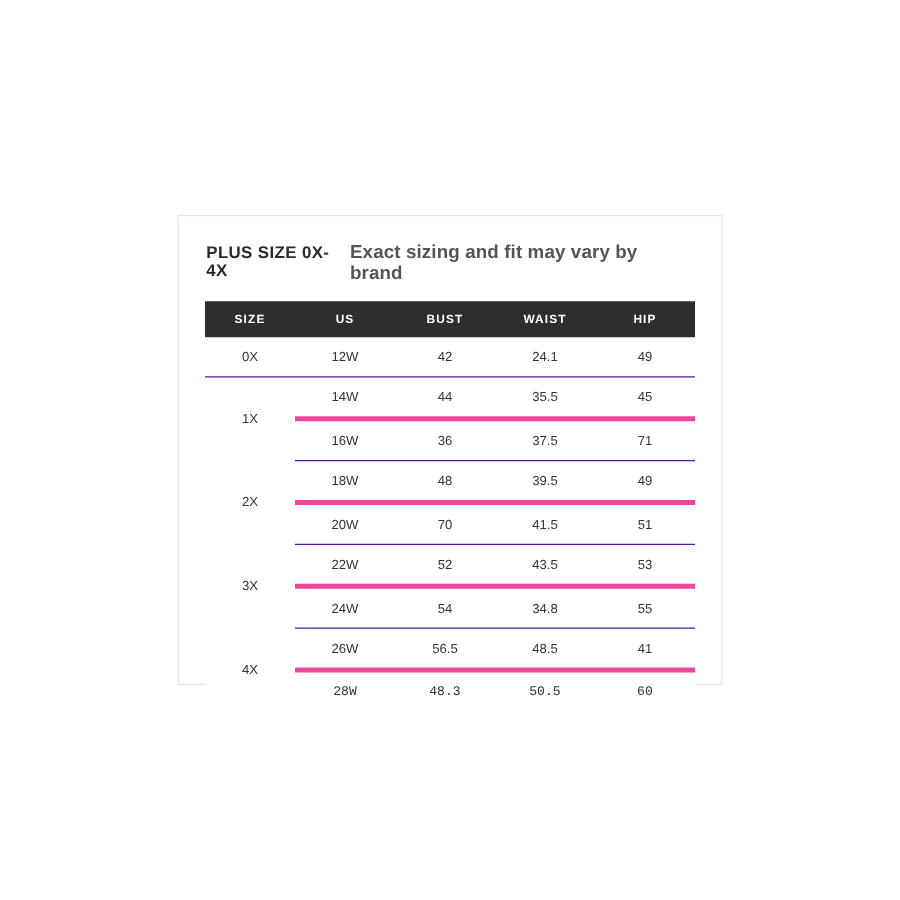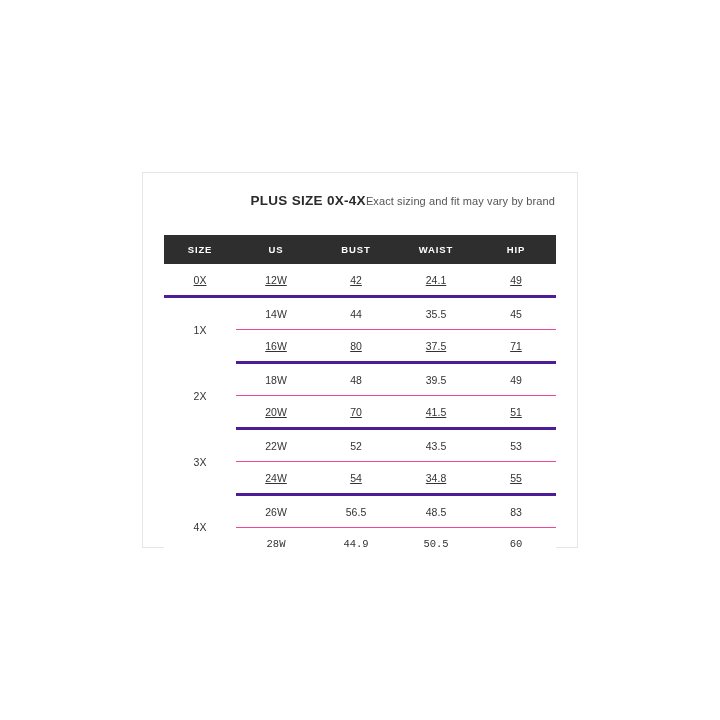--- a/index.html
+++ b/index.html
@@ -32,28 +32,29 @@
     justify-content: flex-end;
     padding: 20px 22px 14px 22px;
   }
   .card-title {
     font-size: 13.5px;
     font-weight: bold;
     color: #2b2b2b;
     letter-spacing: 0.3px;
   }
   .card-note {
-    font-size: 11px;
+    font-size: 15px;
     color: #555555;
     letter-spacing: 0.1px;
+    font-weight: bold;
   }
   table.size-table {
     border-collapse: collapse;
     width: 392px;
-    margin: 13px auto;
+    margin: 0 auto;
     table-layout: fixed;
   }
   table.size-table thead th {
     background: #2e2e2e;
     color: #ffffff;
     font-size: 9.5px;
     font-weight: bold;
     letter-spacing: 0.9px;
     text-align: center;
     padding: 9px 0 9px 0;
@@ -64,29 +65,28 @@
     text-align: center;
     padding: 9.5px 0;
     background: #ffffff;
   }
   table.size-table td.size-cell {
     font-weight: normal;
     color: #333333;
   }
   
   .hr-full td {
-    border-bottom: 3px solid #4c1d95;
-    text-decoration: underline;
+    border-bottom: 1px solid #4c1d95;
   }
   .hr-partial td.size-cell {
     border-bottom: none;
     text-align: center;
   }
   .hr-partial td.data-cell {
-    border-bottom: 1px solid #ec4899;
+    border-bottom: 4px solid #ec4899;
   }
   .no-rule td {
     border-bottom: none;
     font-family: Liberation Mono, monospace;
   }
   col.c-size { width: 72px; }
   col.c-us   { width: 80px; }
   col.c-bust { width: 80px; }
   col.c-waist{ width: 80px; }
   col.c-hip  { width: 80px; }
@@ -129,21 +129,21 @@
           </tr>
           <tr class="hr-partial">
             <td class="size-cell" rowspan="2">1X</td>
             <td class="data-cell">14W</td>
             <td class="data-cell">44</td>
             <td class="data-cell">35.5</td>
             <td class="data-cell">45</td>
           </tr>
           <tr class="hr-full">
             <td class="data-cell">16W</td>
-            <td class="data-cell">80</td>
+            <td class="data-cell">36</td>
             <td class="data-cell">37.5</td>
             <td class="data-cell">71</td>
           </tr>
           <tr class="hr-partial">
             <td class="size-cell" rowspan="2">2X</td>
             <td class="data-cell">18W</td>
             <td class="data-cell">48</td>
             <td class="data-cell">39.5</td>
             <td class="data-cell">49</td>
           </tr>
@@ -164,25 +164,25 @@
             <td class="data-cell">24W</td>
             <td class="data-cell">54</td>
             <td class="data-cell">34.8</td>
             <td class="data-cell">55</td>
           </tr>
           <tr class="hr-partial">
             <td class="size-cell" rowspan="2">4X</td>
             <td class="data-cell">26W</td>
             <td class="data-cell">56.5</td>
             <td class="data-cell">48.5</td>
-            <td class="data-cell">83</td>
+            <td class="data-cell">41</td>
           </tr>
           <tr class="no-rule">
             <td class="data-cell">28W</td>
-            <td class="data-cell">44.9</td>
+            <td class="data-cell">48.3</td>
             <td class="data-cell">50.5</td>
             <td class="data-cell">60</td>
           </tr>
         </tbody>
     </table>
 
   </div>
 </div>
 
 </body></html>

